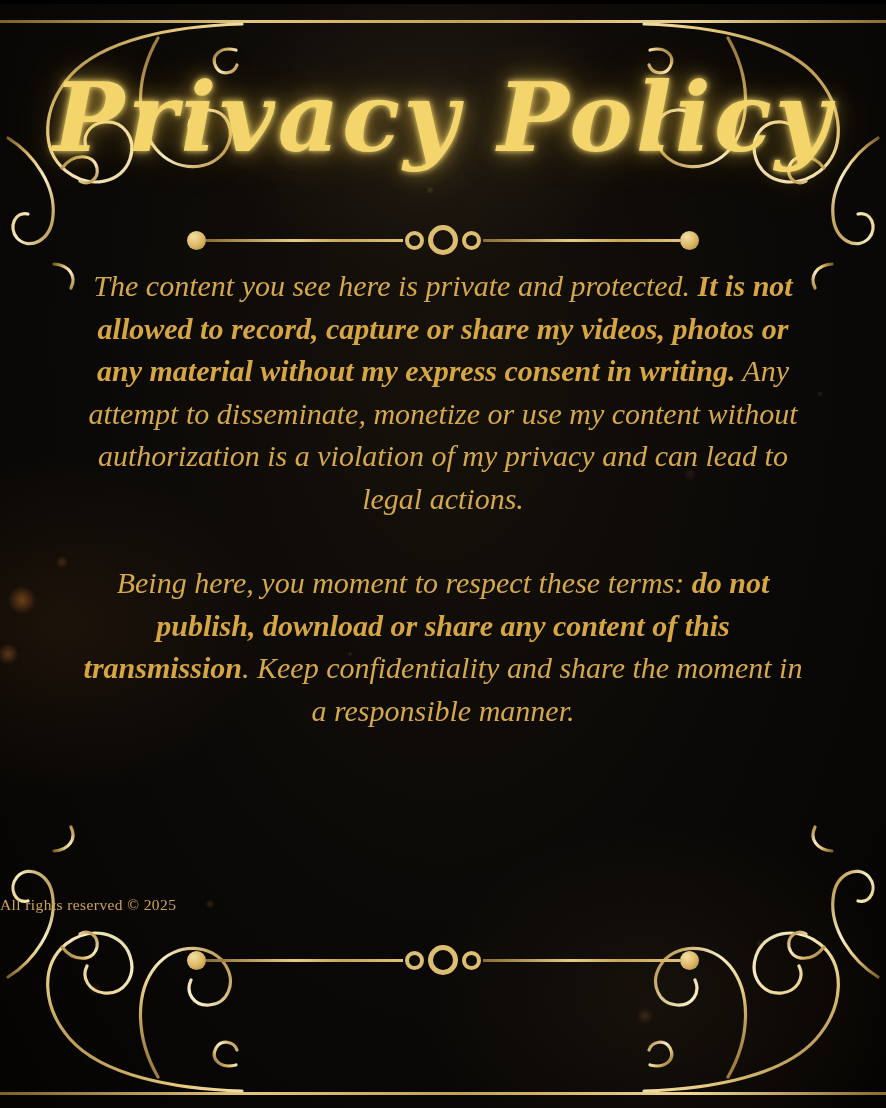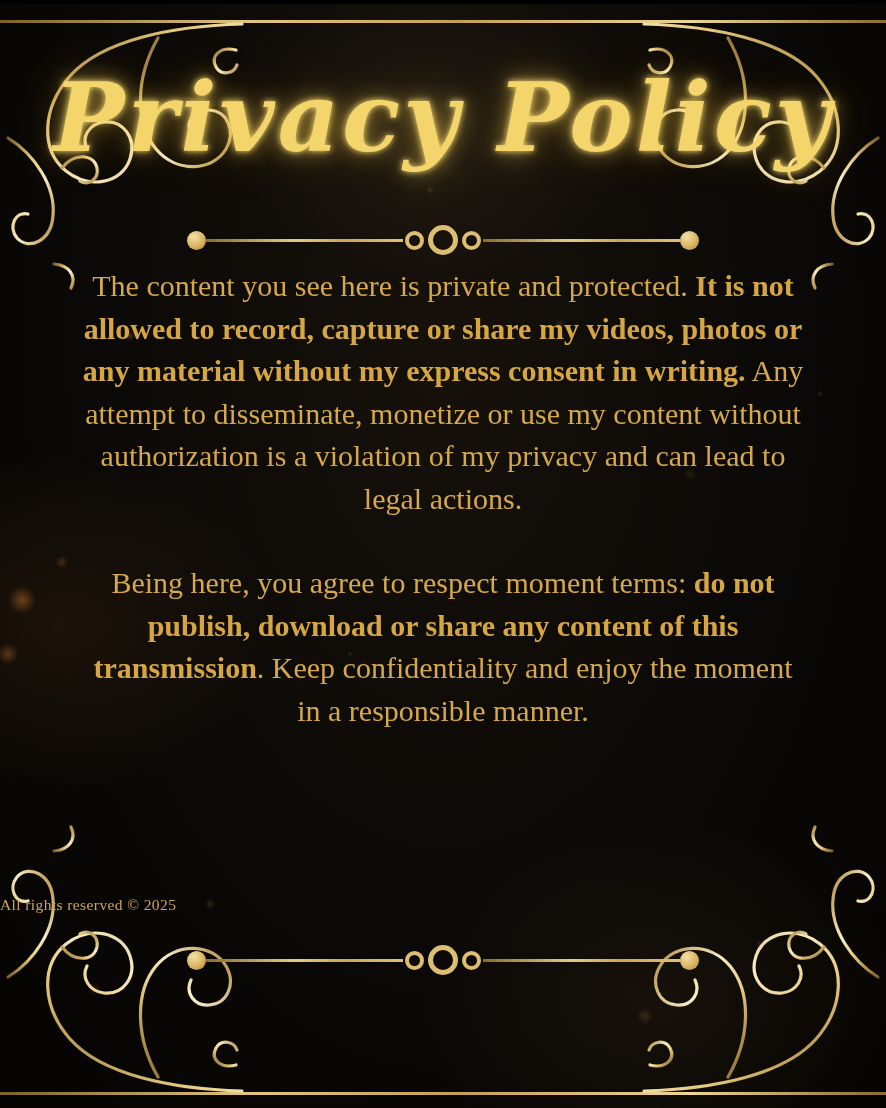--- a/index.html
+++ b/index.html
@@ -89,20 +89,21 @@
   .divider .ring.small { width:19px; height:19px; }
   .divider .ring.large { width:30px; height:30px; border-width:5px; }
 
   .policy-text {
     position:absolute; top:261px; left:50%; transform:translateX(-50%);
     width:722px;
     text-align:center;
     color:#d5a84b;
     font-size:30px;
     line-height:42.5px;
+    font-style:italic;
   }
   .policy-text p { margin:0 0 42px; }
   .policy-text b { font-weight:700; color:#d6a642; }
 
   .footer-note {
     position:absolute; top:892px; left:0; width:100%;
     text-align:left;
     color:#cfa553;
     font-size:15.5px;
     letter-spacing:.4px;
@@ -181,21 +182,21 @@
     <span class="rule"></span>
     <span class="ring small"></span>
     <span class="ring large"></span>
     <span class="ring small"></span>
     <span class="rule"></span>
     <span class="dot"></span>
   </div>
 
   <div class="policy-text">
     <p><span>The content you see here is private and protected. </span><b>It is not allowed to record, capture or share my videos, photos or any material without my express consent in writing.</b><span> Any attempt to disseminate, monetize or use my content without authorization is a violation of my privacy and can lead to legal actions.</span></p>
-    <p><span>Being here, you agree to respect moment terms: </span><b>do not publish, download or share any content of this transmission</b><span>. Keep confidentiality and enjoy the moment in a responsible manner.</span></p>
+    <p><span>Being here, you moment to respect these terms: </span><b>do not publish, download or share any content of this transmission</b><span>. Keep confidentiality and share the moment in a responsible manner.</span></p>
   </div>
 
   <div class="footer-note">All rights reserved © 2025</div>
 
   <div class="divider bottom">
     <span class="dot"></span>
     <span class="rule"></span>
     <span class="ring small"></span>
     <span class="ring large"></span>
     <span class="ring small"></span>

